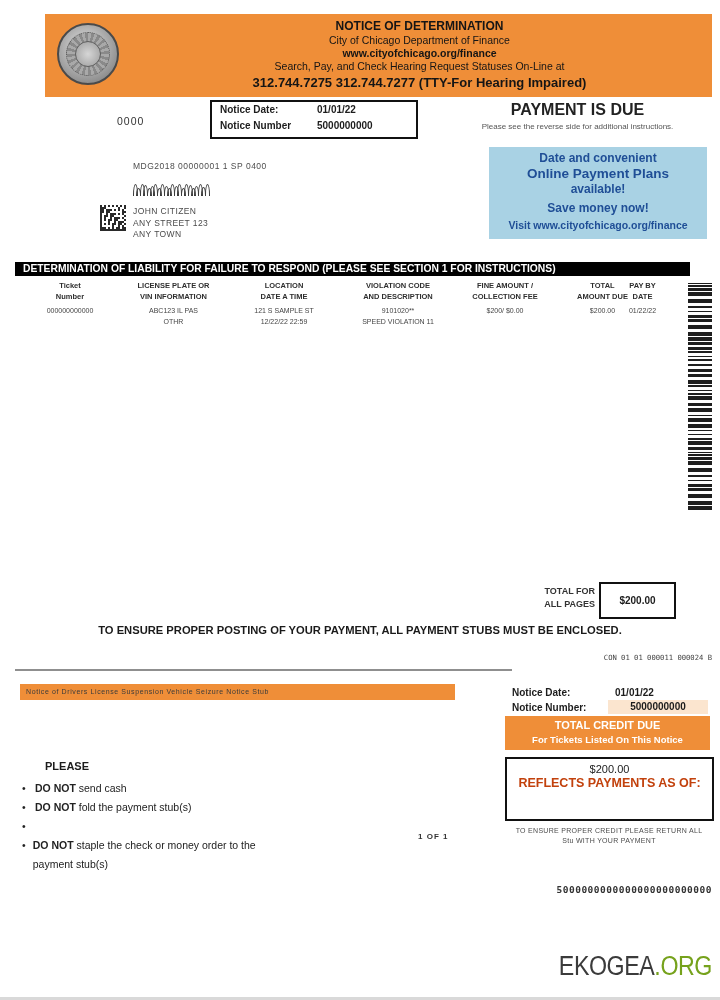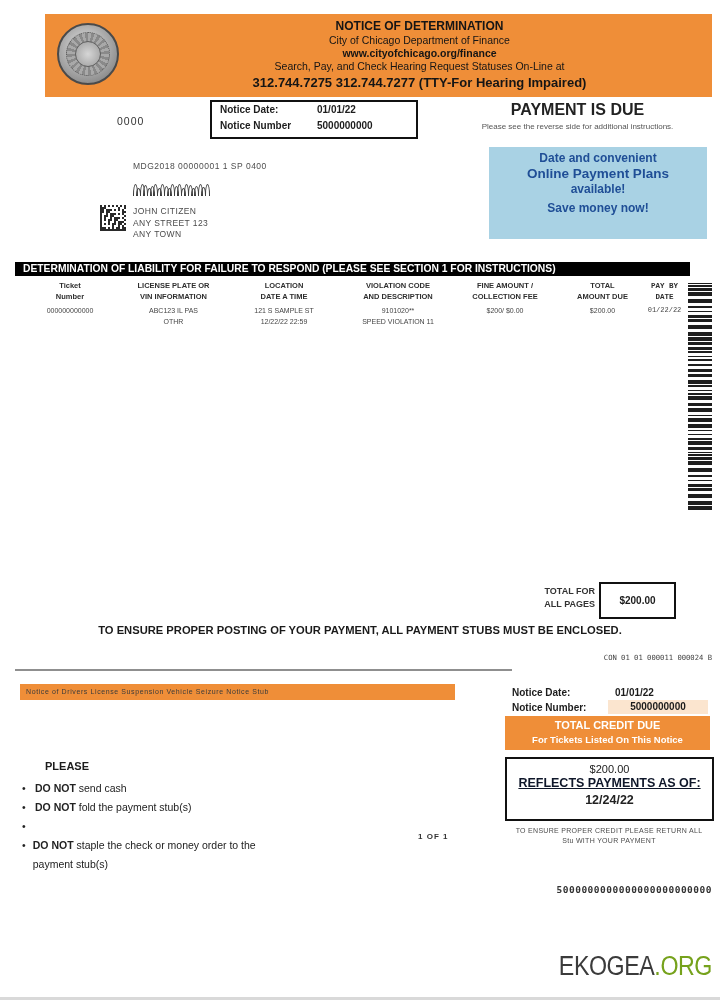--- a/index.html
+++ b/index.html
@@ -75,21 +75,21 @@
   .srow{position:absolute;font-size:10px;font-weight:bold;line-height:14px;}
   #s-date-l{left:512px;top:686px;} #s-date-v{left:615px;top:686px;}
   #s-num-l{left:512px;top:701px;}
   #s-num-v{left:608px;top:700px;width:100px;background:#fbe5cf;text-align:center;}
   #s-orange{left:505px;top:716px;width:205px;height:34px;background:#ef8e38;text-align:center;color:#fff;}
   #s-orange .t1{font-size:11px;font-weight:bold;line-height:15px;margin-top:2px;}
   #s-orange .t2{font-size:9.5px;font-weight:bold;line-height:13px;}
   #s-amtbox{left:505px;top:757px;width:205px;height:60px;border:2.5px solid #111;background:#fff;
             text-align:center;box-sizing:content-box;}
   #s-amtbox .a1{font-size:11px;color:#222;margin-top:4px;}
-  #s-amtbox .a2{font-size:12.5px;font-weight:bold;color:#0f172a;line-height:17px;text-decoration:underline;}
+  #s-amtbox .a2{font-size:12.5px;font-weight:bold;color:#c2410c;line-height:17px;}
   #s-amtbox .a3{font-size:12.5px;font-weight:bold;color:#222;line-height:16px;}
   #s-note{left:500px;top:826px;width:218px;text-align:center;font-size:7px;line-height:10px;color:#4c4c4c;letter-spacing:.3px;}
   #s-acct{left:400px;top:884px;width:312px;text-align:right;
           font-family:"DejaVu Sans Mono",monospace;font-size:9.5px;font-weight:bold;color:#333;letter-spacing:.5px;}
   
   #wm{left:0;top:951px;width:712px;text-align:right;font-size:27px;letter-spacing:-.5px;
       transform:scaleX(.86);transform-origin:right center;font-weight:normal;}
   #wm .n{color:#3b3b3b;} #wm .t{color:#76a21c;}
   #bottom-strip{left:0;top:997px;width:720px;height:3px;background:#d9d9d9;}
 </style>
@@ -229,20 +229,21 @@
     <div>JOHN CITIZEN</div>
     <div>ANY STREET  123</div>
     <div>ANY TOWN</div>
   </div>
 
   <div class="abs" id="promo">
     <div class="p1">Date and convenient</div>
     <div class="p2">Online Payment Plans</div>
     <div class="p3">available!</div>
     <div class="p4">Save money now!</div>
+    <div class="p5">Visit www.cityofchicago.org/finance</div>
   </div>
 
   <div class="abs" id="secbar">DETERMINATION OF LIABILITY FOR FAILURE TO RESPOND (PLEASE SEE SECTION 1 FOR INSTRUCTIONS)</div>
 
   <div class="abs" id="vtable" style="left:15px;top:281px;width:675px;height:50px;">
     <div class="tcol" style="left:5px;width:100px;">
       <div class="th">Ticket</div>
       <div class="th">Number</div>
       <div class="td">000000000000</div>
     </div>
@@ -267,21 +268,21 @@
       <div class="th">VIOLATION CODE</div>
       <div class="th">AND DESCRIPTION</div>
       <div class="td">9101020**</div>
       <div class="td" style="margin-top:0;">SPEED VIOLATION  11</div>
     </div>
     <div class="tcol" style="left:540px;width:95px;">
       <div class="th">TOTAL</div>
       <div class="th">AMOUNT  DUE</div>
       <div class="td">$200.00</div>
     </div>
-    <div class="tcol" style="left:622px;width:55px;font-family:Liberation Mono, monospace;">
+    <div class="tcol" style="left:600px;width:55px;">
       <div class="th">PAY BY</div>
       <div class="th">DATE</div>
       <div class="td">01/22/22</div>
     </div>
   </div>
 
   <div class="abs" id="vbar">
       <i style="height: 1px; margin-bottom: 1px;"></i>
       <i style="height: 2px; margin-bottom: 1px;"></i>
       <i style="height: 3px; margin-bottom: 1px;"></i>
@@ -368,21 +369,20 @@
   <div class="abs srow" id="s-num-l">Notice Number:</div>
   <div class="abs srow" id="s-num-v">5000000000</div>
 
   <div class="abs" id="s-orange">
     <div class="t1">TOTAL CREDIT DUE</div>
     <div class="t2">For Tickets Listed On This Notice</div>
   </div>
   <div class="abs" id="s-amtbox">
     <div class="a1">$200.00</div>
     <div class="a2">REFLECTS PAYMENTS AS OF:</div>
-    <div class="a3">12/24/22</div>
   </div>
   <div class="abs" id="s-note">
     <div>TO ENSURE PROPER  CREDIT PLEASE  RETURN  ALL</div>
     <div>Stu WITH YOUR PAYMENT</div>
   </div>
   <div class="abs" id="s-acct">5000000000000000000000000</div>
 
   <div class="abs" id="wm">
     <span class="n">EKOGEA</span><span class="t">.ORG</span>
   </div>

